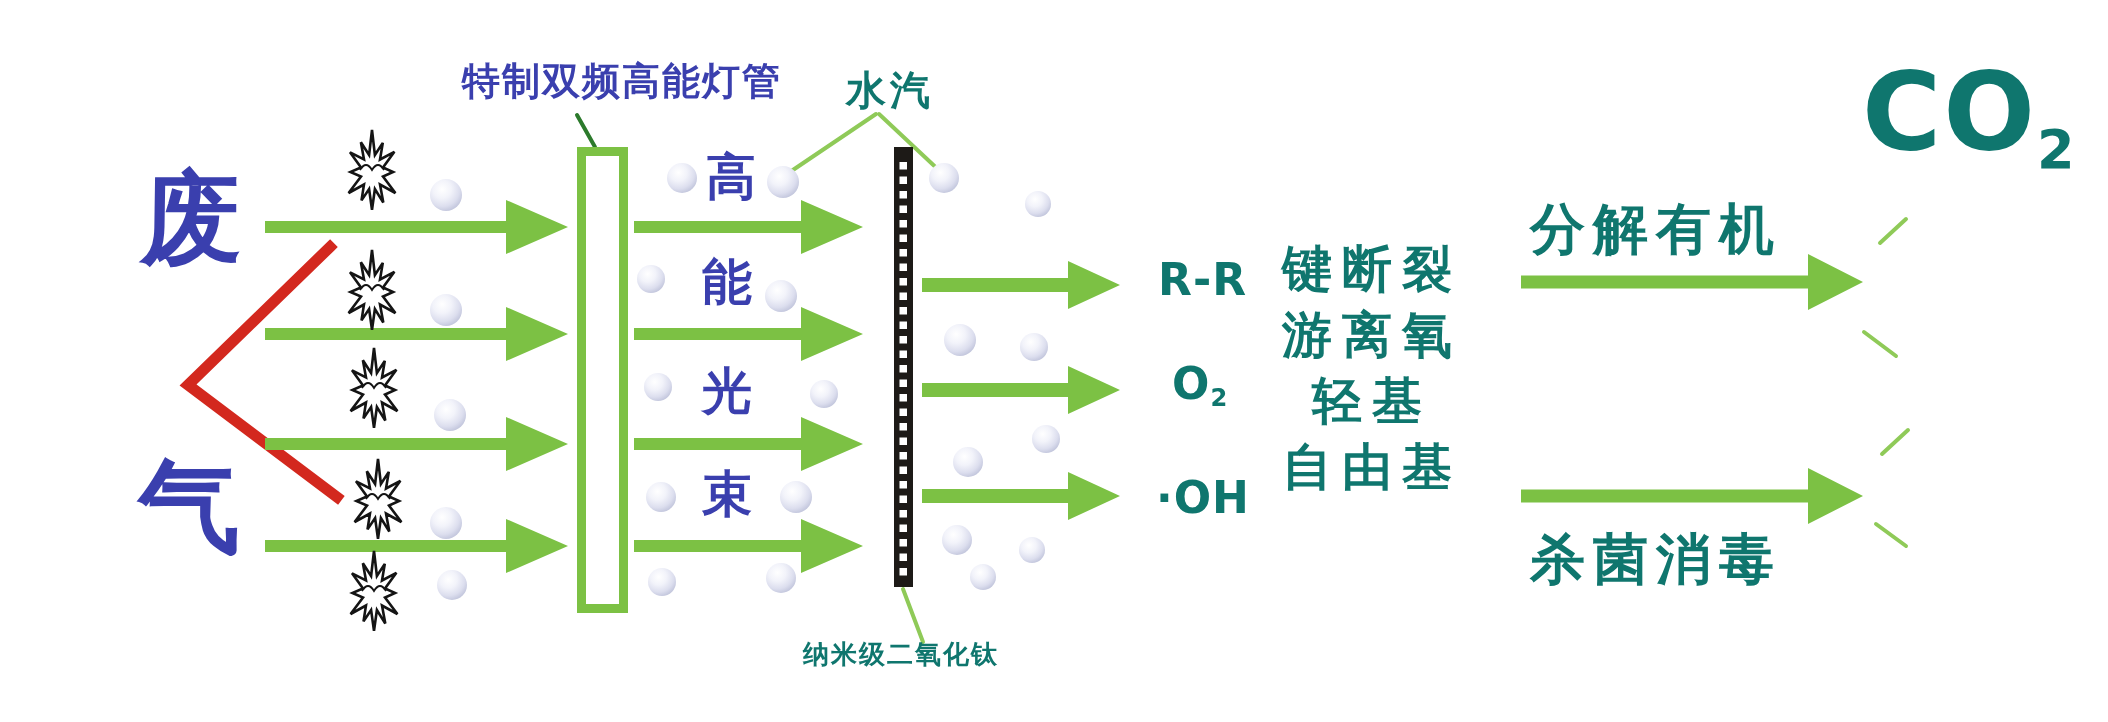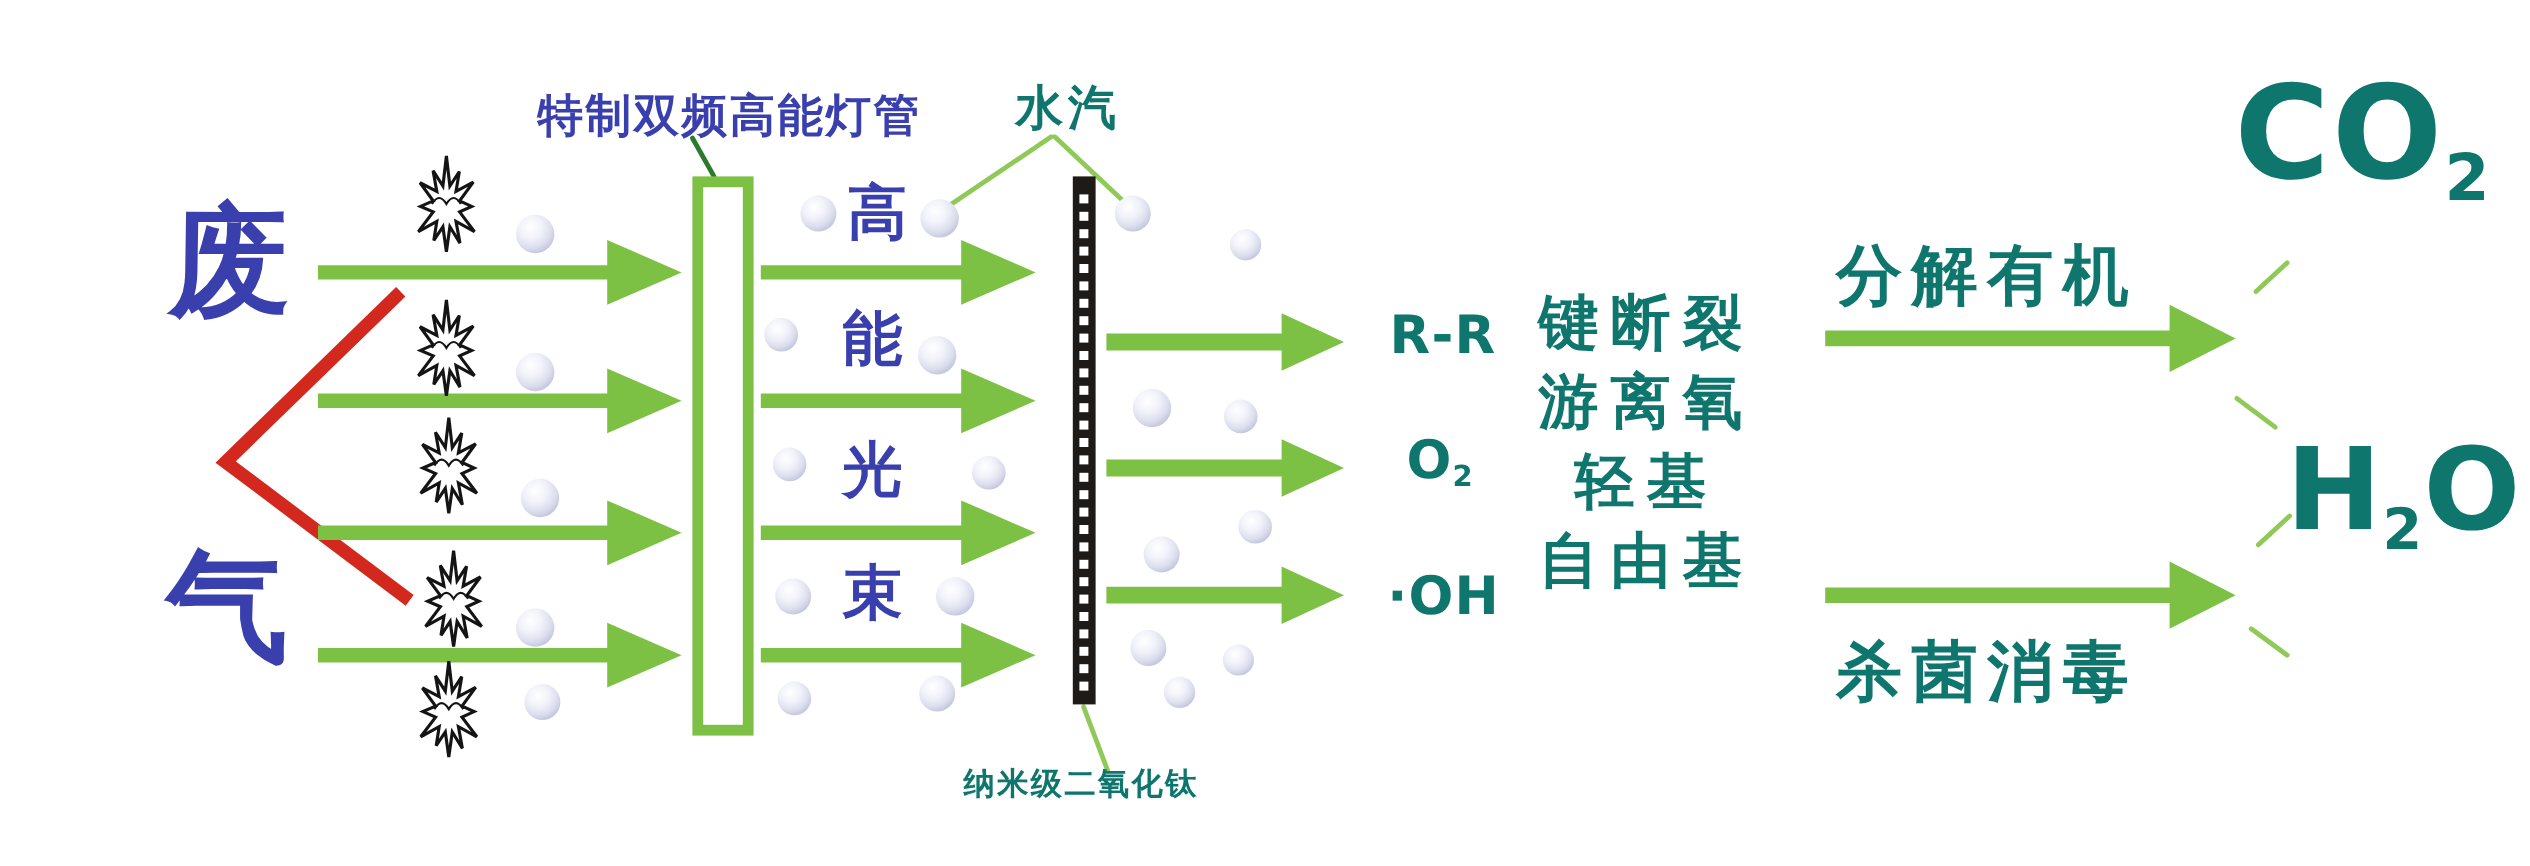--- a/index.html
+++ b/index.html
@@ -136,21 +136,21 @@
       <circle cx="1046" cy="439" r="14" fill="url(#bubbleGrad)"></circle>
       <circle cx="968" cy="462" r="15" fill="url(#bubbleGrad)"></circle>
       <circle cx="957" cy="540" r="15" fill="url(#bubbleGrad)"></circle>
       <circle cx="1032" cy="550" r="13" fill="url(#bubbleGrad)"></circle>
       <circle cx="983" cy="577" r="13" fill="url(#bubbleGrad)"></circle>
     </svg>
 
   <div class="txt blue big-input" style="left:140px;top:168px;">废</div>
   <div class="txt blue big-input" style="left:138px;top:456px;">气</div>
 
-  <div class="txt blue lamp-label" style="left:448px;top:62px;margin-top:15px;">特制双频高能灯管</div>
+  <div class="txt blue lamp-label" style="left:462px;top:62px;">特制双频高能灯管</div>
 
   <div class="txt blue beam-char" style="left:706px;top:152px;">高</div>
   <div class="txt blue beam-char" style="left:702px;top:257px;">能</div>
   <div class="txt blue beam-char" style="left:702px;top:366px;">光</div>
   <div class="txt blue beam-char" style="left:702px;top:469px;">束</div>
 
   <div class="txt vapor-label" style="left:846px;top:70px;">水汽</div>
 
   <div class="txt catalyst-label" style="left:803px;top:641px;">纳米级二氧化钛</div>
 
@@ -170,20 +170,17 @@
     <div class="radical-line">轻基</div>
     <div class="radical-line">自由基</div>
   </div>
 
   <div class="txt process-label" style="left:1530px;top:202px;">分解有机</div>
   <div class="txt process-label" style="left:1530px;top:532px;">杀菌消毒</div>
 
   <div class="txt formula co2" style="left:1862px;top:58px;">
     <span>CO</span><sub>2</sub><span></span>
   </div>
-  <div class="txt formula h2o" style="left:1905px;top:362px;">
-    <span>H</span><sub>2</sub><span>O</span>
-  </div>
 
   <div class="txt footnote" style="left:1897px;top:562px;">
   </div>
 
 </div>
 
 </body></html>

